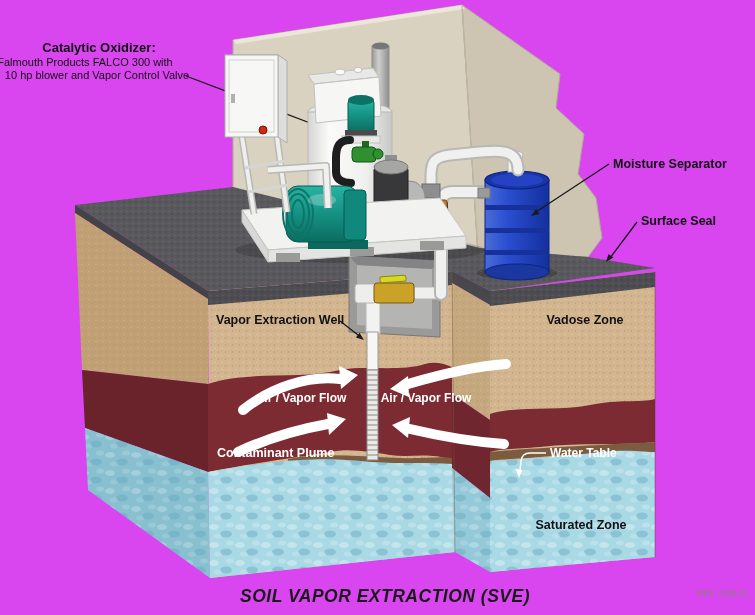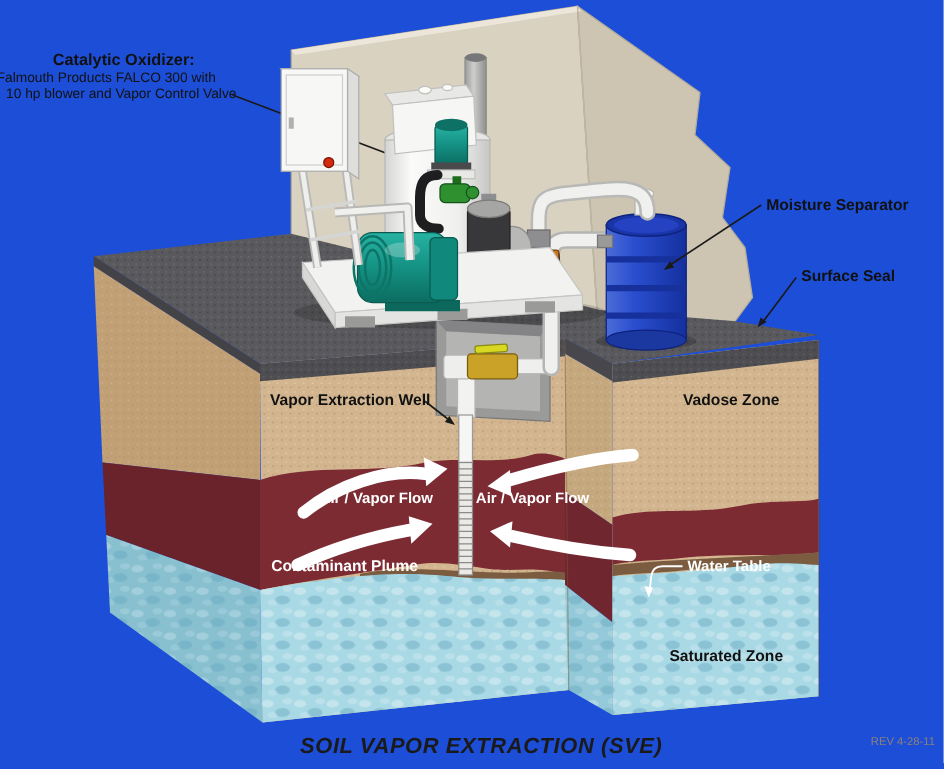--- a/index.html
+++ b/index.html
@@ -1,16 +1,16 @@
 <!DOCTYPE html>
 <html><head>
 <meta charset="utf-8">
 <style>
   html,body{margin:0;padding:0;background:#ffffff;}
-  .stage{position:relative;width:755px;height:615px;background:#1d4ed8;overflow:hidden;
+  .stage{position:relative;width:755px;height:615px;background:#d946ef;overflow:hidden;
          font-family:"Liberation Sans",sans-serif;}
   svg{position:absolute;left:0;top:0;}
   text{font-family:"Liberation Sans",sans-serif;}
   .lbl{font-size:12.5px;font-weight:bold;fill:#111111;}
   .lbl-w{font-size:12px;font-weight:bold;fill:#ffffff;}
   .cat-title{font-size:13px;font-weight:bold;fill:#111111;}
   .cat-body{font-size:11px;fill:#111111;}
   .diagram-title{font-size:17.5px;font-weight:bold;font-style:italic;fill:#1a1a1a;letter-spacing:.5px;}
   .rev{font-size:9px;fill:#8b8178;}
 </style>

